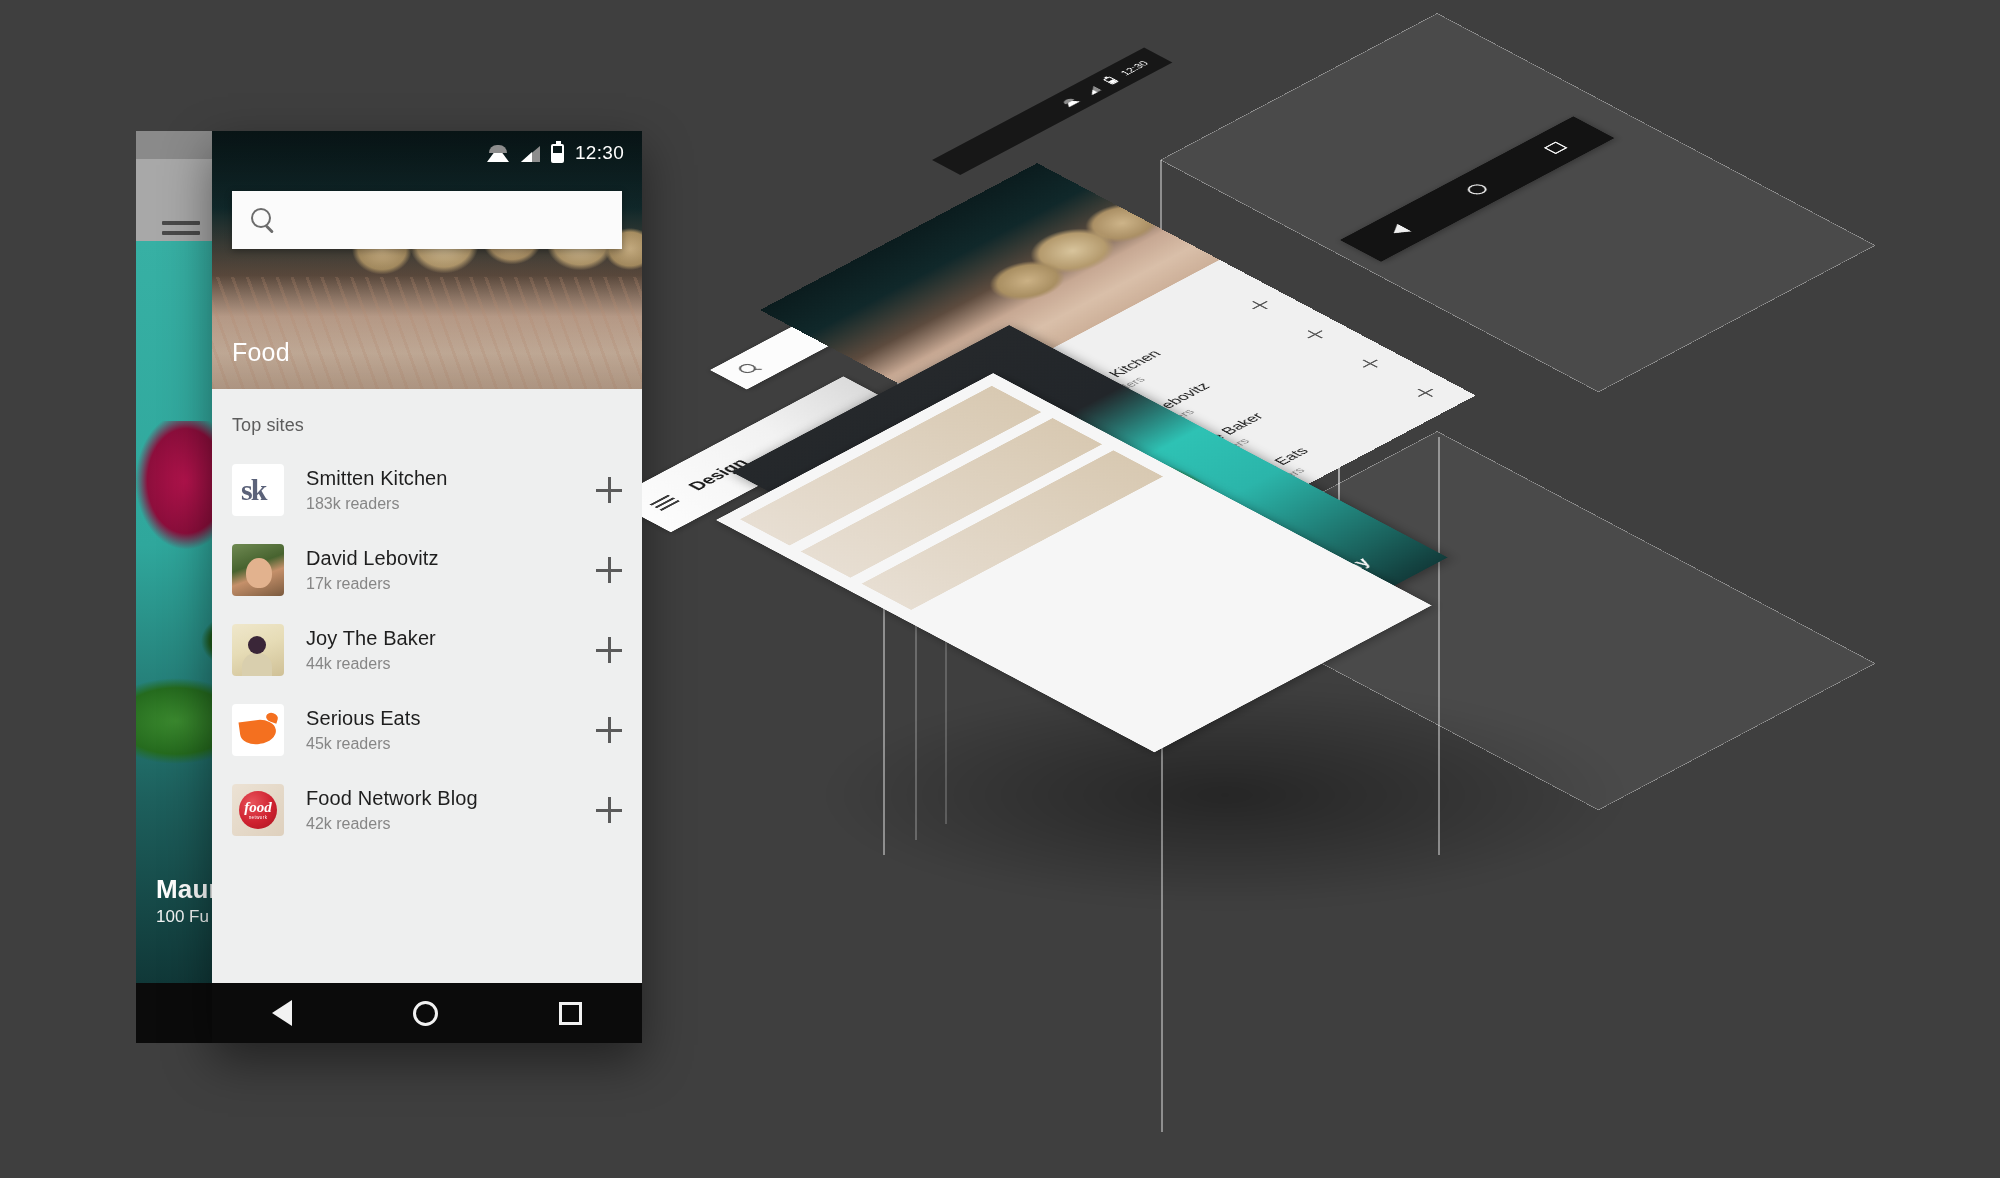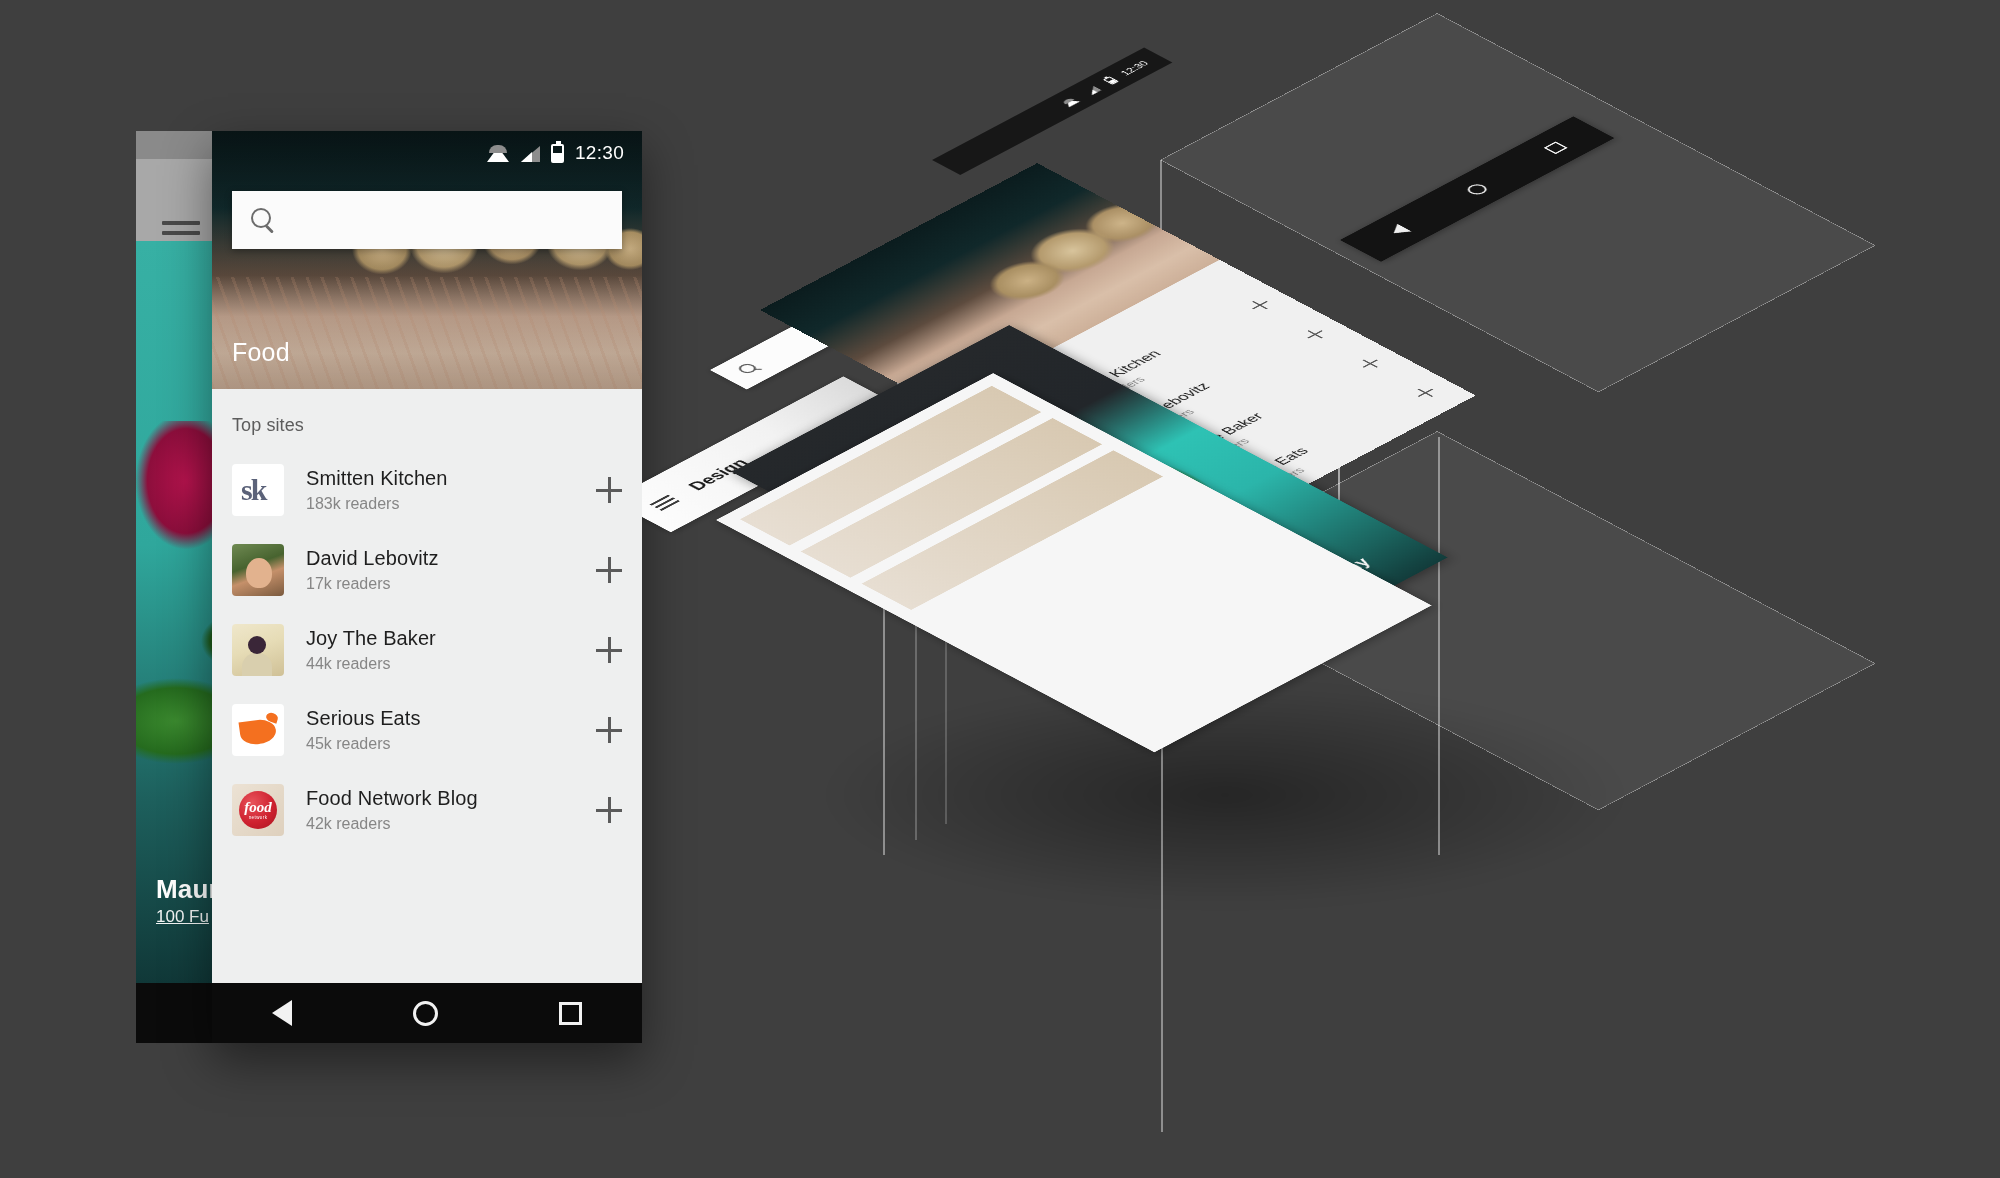--- a/index.html
+++ b/index.html
@@ -29,21 +29,21 @@
   }
   .bg-flower {
     position:absolute; left:-20px; top:180px; width:260px; height:420px;
     background:
       radial-gradient(ellipse 70px 95px at 70px 60px, #b4134d 0%, #8d0e3c 55%, rgba(141,14,60,0) 72%),
       radial-gradient(ellipse 60px 40px at 130px 220px, #2e7d27 0%, #1f5c1b 60%, rgba(31,92,27,0) 75%),
       radial-gradient(ellipse 95px 55px at 60px 300px, #3b8a2f 0%, #256b1e 60%, rgba(37,107,30,0) 78%);
   }
   .bg-caption { position:absolute; left:20px; bottom:116px; color:#fff; }
   .bg-caption .t { font-size:26px; font-weight:bold; letter-spacing:.2px; white-space:nowrap; }
-  .bg-caption .s { font-size:17px; margin-top:2px; white-space:nowrap; opacity:.95;text-decoration:underline; }
+  .bg-caption .s { font-size:17px; margin-top:2px; white-space:nowrap; opacity:.95; }
   .bg-navbar { position:absolute; left:0; bottom:0; width:100%; height:60px; background:#0b0b0b; }
 
   
   .phone {
     position:absolute; left:212px; top:131px; width:430px; height:912px;
     background:#eceded; overflow:hidden;
     box-shadow:0 18px 46px rgba(0,0,0,.45);
   }
   .statusbar {
     position:absolute; left:0; top:0; width:100%; height:44px;

